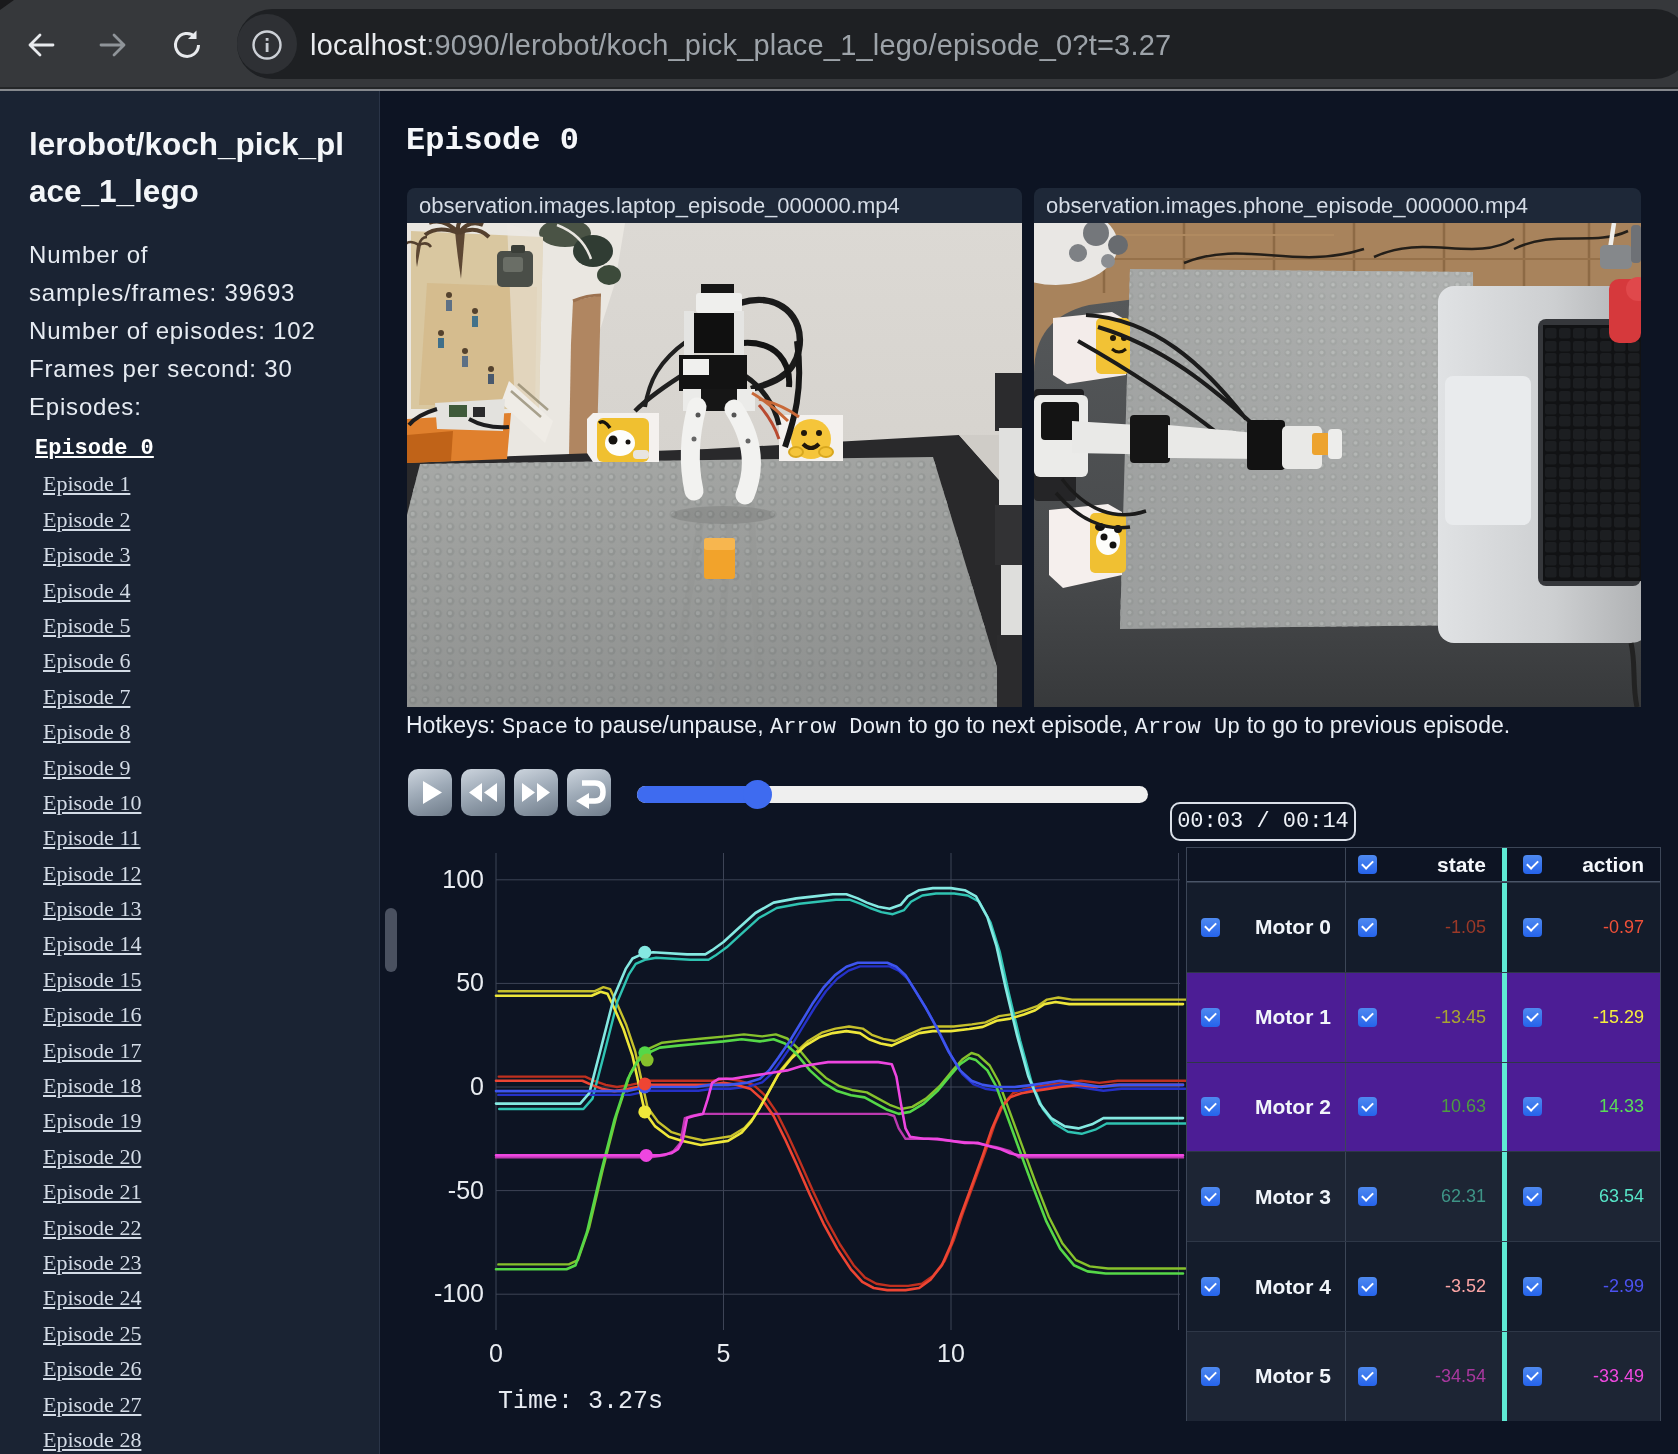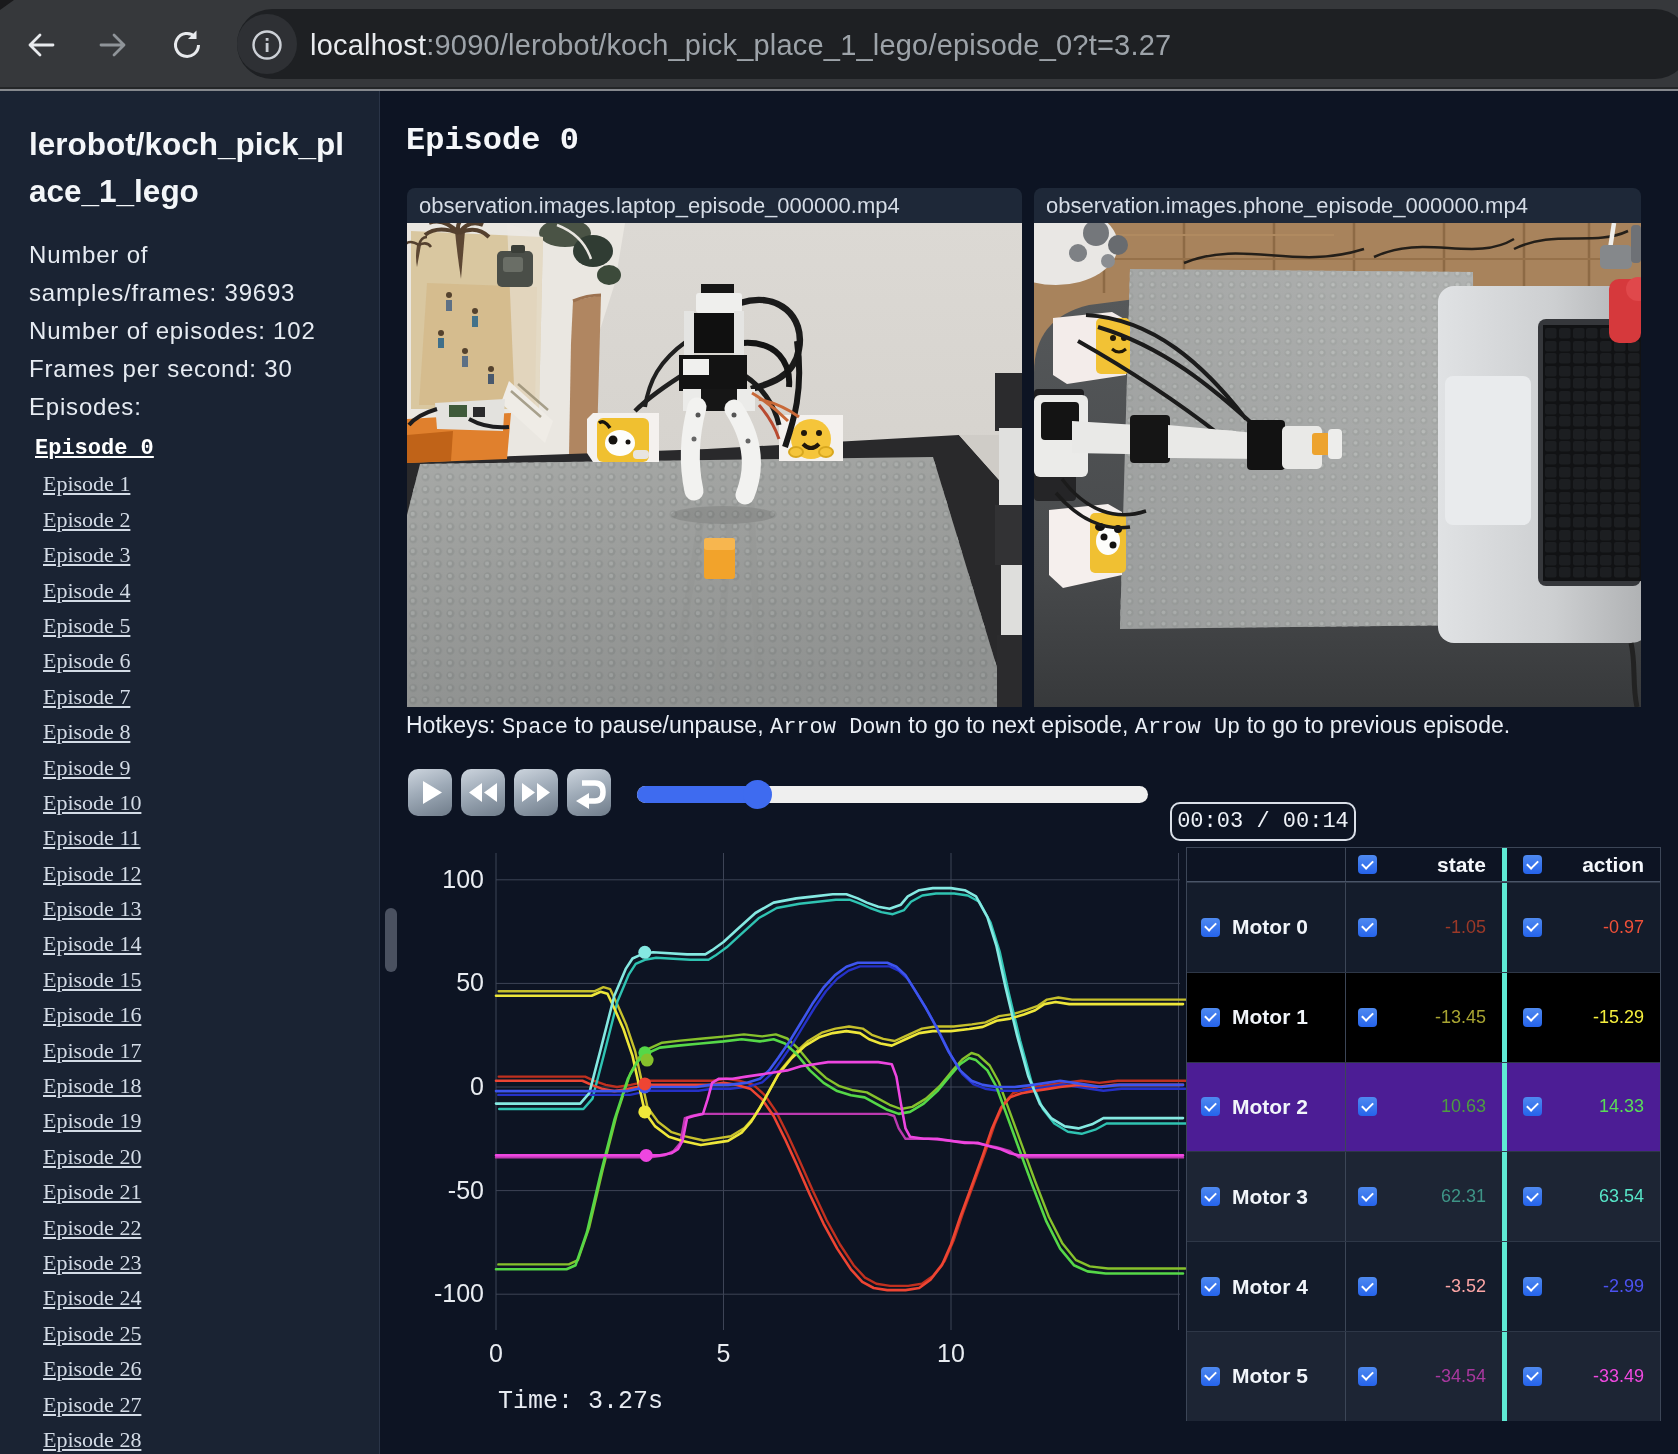--- a/index.html
+++ b/index.html
@@ -40,21 +40,21 @@
 #thumb { left:743px; top:780px; width:29px; height:29px; border-radius:50%; background:#3e6bf0; }
 #badge { left:1170px; top:802px; width:186px; height:39px; border:2px solid #d9dfe8; border-radius:10px;
   font-family:"Liberation Mono",monospace; font-size:22px; color:#eef2f8; text-align:center; line-height:35px; white-space:nowrap; }
 .axlbl { font-family:"Liberation Sans",sans-serif; font-size:25px; fill:#e8ecf1; }
 #timetxt { left:498px; top:1387px; font-family:"Liberation Mono",monospace; font-size:25px; color:#e8ecf2; }
 
 #mtable { left:1186px; top:847px; width:475px; height:574px; border:1px solid #3c4657; }
 .thead { display:flex; height:34px; border-bottom:1px solid #4a5568; }
 .trow { display:flex; height:89.8px; border-top:1px solid #2e3747; }
 .trow:first-of-type { border-top:none; }
-.tc { display:flex; align-items:center; }
+.tc { display:flex; align-items:center;gap:23px; }
 .tc1 { width:158px; padding-left:14px; }
 .tc2 { width:157px; border-left:1px solid #3c4657; padding:0 16px 0 12px; }
 .tc3 { width:158px; border-left:5px solid #5eead4; padding:0 16px 0 16px; }
 .mname { font-weight:bold; font-size:21px; color:#f1f5fa; margin-left:12px; }
 .tval { font-size:18px; margin-left:auto;text-align:center; }
 .chk { width:19px; height:19px; border-radius:4px; background:linear-gradient(180deg,#4f8af0,#2563eb);
   position:relative; flex:0 0 19px; }
 .chk::after { content:""; position:absolute; left:4px; top:4.5px; width:9px; height:5px;
   border-left:2.6px solid #fff; border-bottom:2.6px solid #fff; transform:rotate(-45deg); }
 .hlbl { font-weight:bold; font-size:21px; color:#f4f7fb; margin-left:auto; }
@@ -566,37 +566,37 @@
       </div>
   <div class="tc tc2">
         <span class="chk"></span>
         <span class="tval" style="color:#9c3928">-1.05</span>
       </div>
   <div class="tc tc3">
         <span class="chk"></span>
         <span class="tval" style="color:#f05038">-0.97</span>
       </div>
 </div>
-<div class="trow" style="background:#000000">
-  <div class="tc tc1">
-        <span class="chk"></span>
-        <span class="mname">Motor 1</span>
-      </div>
-  <div class="tc tc2">
-        <span class="chk"></span>
-        <span class="tval" style="color:#a8a432">-13.45</span>
-      </div>
-  <div class="tc tc3">
-        <span class="chk"></span>
-        <span class="tval" style="color:#f5ee3d">-15.29</span>
-      </div>
-</div>
 <div class="trow" style="background:#4c1d95">
   <div class="tc tc1">
         <span class="chk"></span>
+        <span class="mname">Motor 1</span>
+      </div>
+  <div class="tc tc2">
+        <span class="chk"></span>
+        <span class="tval" style="color:#a8a432">-13.45</span>
+      </div>
+  <div class="tc tc3">
+        <span class="chk"></span>
+        <span class="tval" style="color:#f5ee3d">-15.29</span>
+      </div>
+</div>
+<div class="trow" style="background:#4c1d95">
+  <div class="tc tc1">
+        <span class="chk"></span>
         <span class="mname">Motor 2</span>
       </div>
   <div class="tc tc2">
         <span class="chk"></span>
         <span class="tval" style="color:#4e9c40">10.63</span>
       </div>
   <div class="tc tc3">
         <span class="chk"></span>
         <span class="tval" style="color:#59dd57">14.33</span>
       </div>

